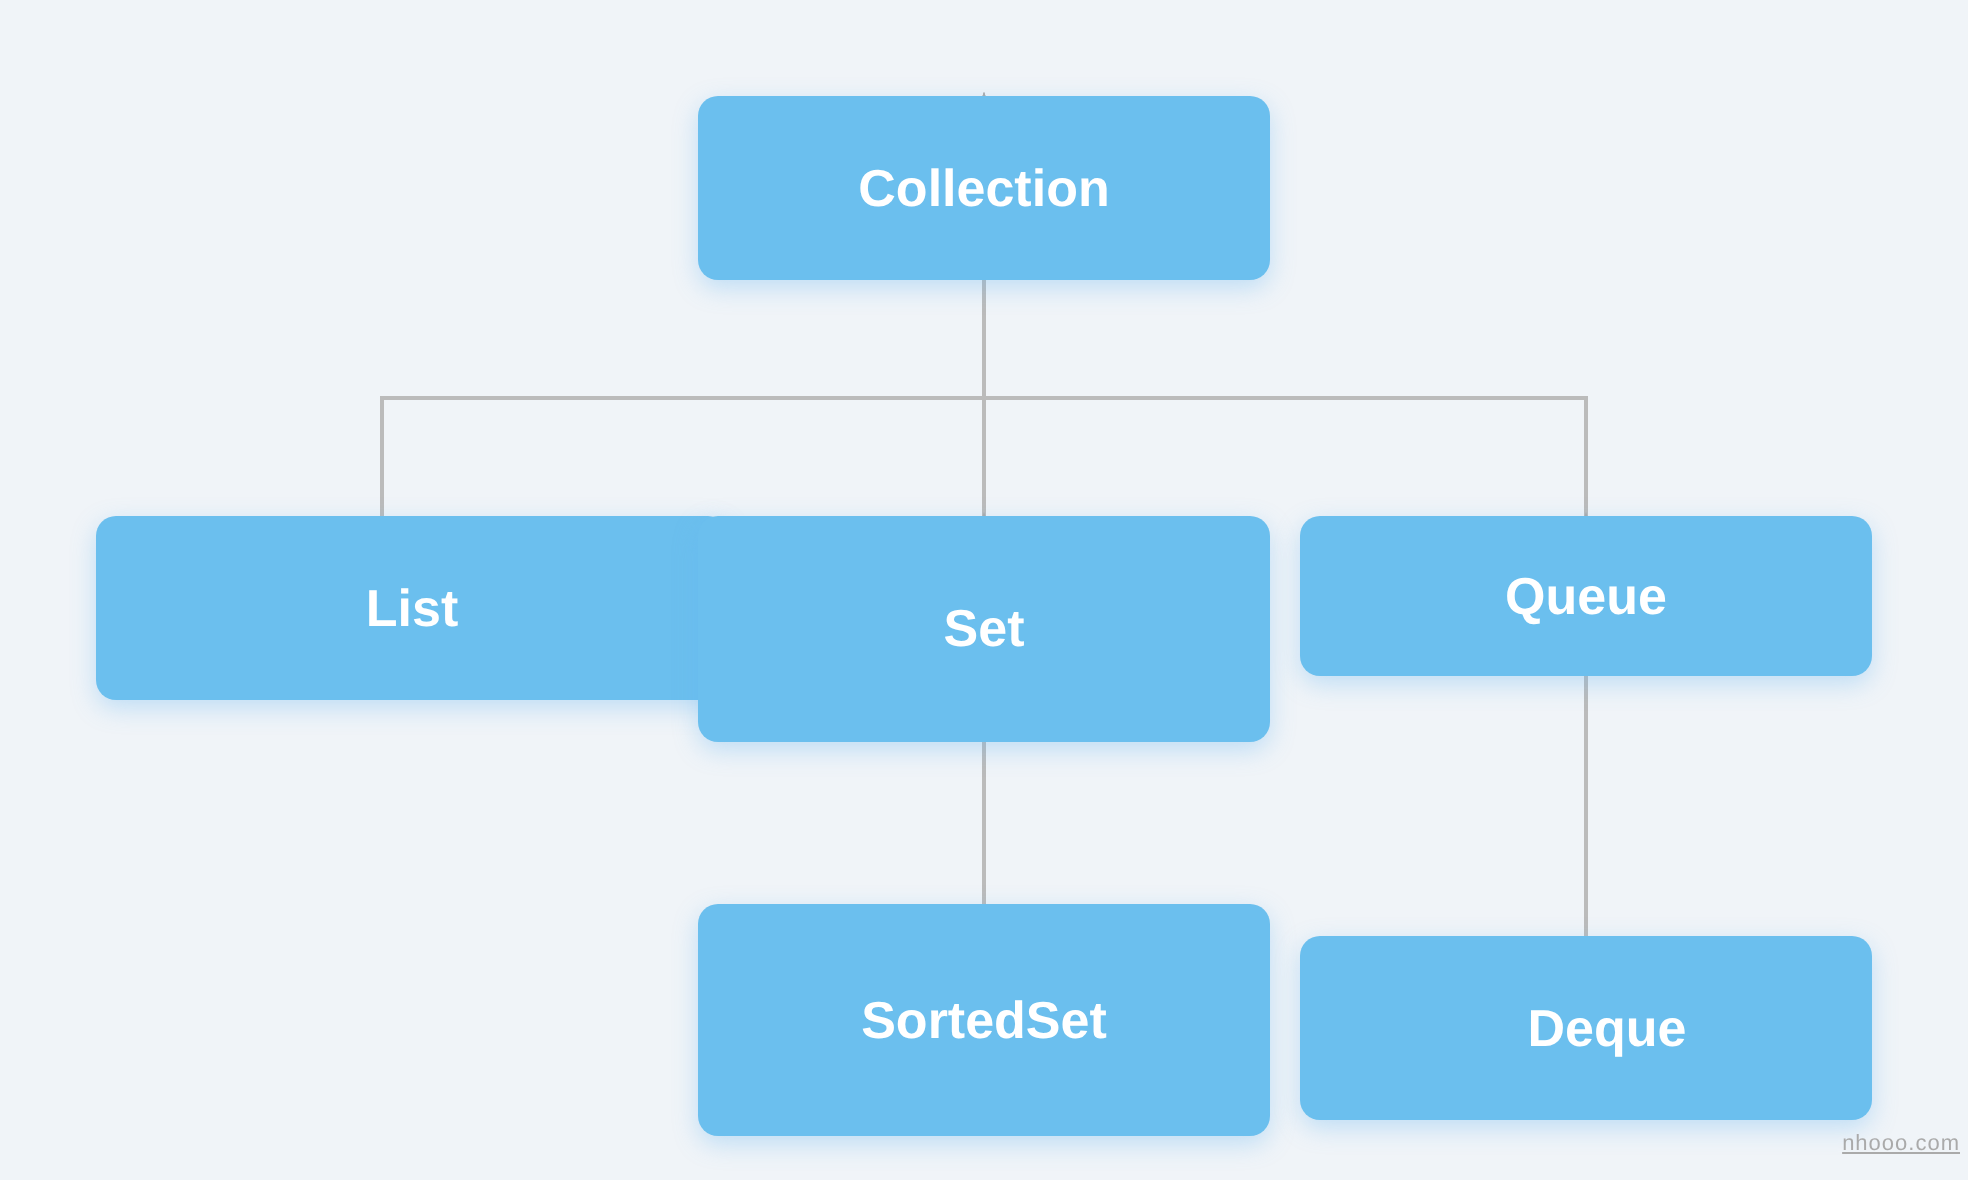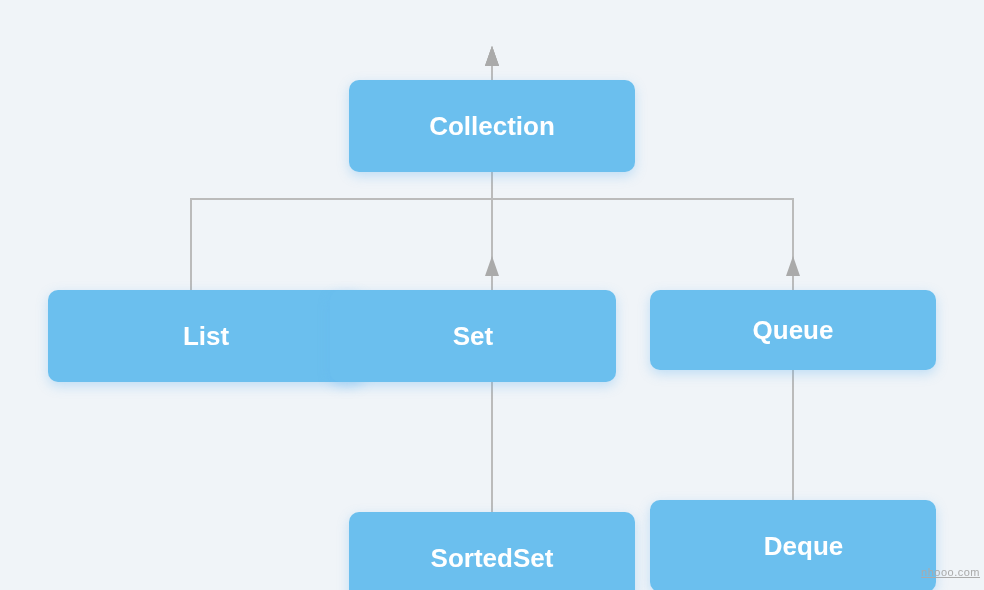--- a/index.html
+++ b/index.html
@@ -36,21 +36,20 @@
       background: #6bbfee;
       border-radius: 10px;
       display: flex;
       align-items: center;
       justify-content: center;
       color: white;
       font-size: 26px;
       font-weight: bold;
       box-shadow: 0 4px 12px rgba(100,180,240,0.35);
       text-align: center;
-      margin-top: 32px;
     }
 
     .watermark {
       position: absolute;
       bottom: 12px;
       right: 4px;
       font-size: 11px;
       color: #aaa;
       letter-spacing: 0.5px;
       text-decoration: underline;
@@ -68,19 +67,19 @@
   </defs>
       <path d="M 191 350 L 191 199 L 492 199 L 492 48" fill="none" stroke="#bbbbbb" stroke-width="2" marker-end="url(#arrowhead)"></path>
       <path d="M 492 350 L 492 48" fill="none" stroke="#bbbbbb" stroke-width="2" marker-end="url(#arrowhead)"></path>
       <path d="M 793 350 L 793 199 L 492 199 L 492 48" fill="none" stroke="#bbbbbb" stroke-width="2" marker-end="url(#arrowhead)"></path>
       <path d="M 492 560 L 492 258" fill="none" stroke="#bbbbbb" stroke-width="2" marker-end="url(#arrowhead)"></path>
       <path d="M 793 560 L 793 258" fill="none" stroke="#bbbbbb" stroke-width="2" marker-end="url(#arrowhead)"></path>
     </svg>
   <div id="nodes-container">
       <div class="node" style="left: 349px; top: 48px; width: 286px; height: 92px;">Collection</div>
       <div class="node" style="left: 48px; top: 258px; width: 316px; height: 92px;">List</div>
-      <div class="node" style="left: 330px; top: 258px; width: 286px; height: 92px;">Set</div>
+      <div class="node" style="left: 349px; top: 258px; width: 286px; height: 113px;">Set</div>
       <div class="node" style="left: 650px; top: 258px; width: 286px; height: 80px;">Queue</div>
-      <div class="node" style="left: 349px; top: 480px; width: 286px; height: 92px;">SortedSet</div>
+      <div class="node" style="left: 349px; top: 452px; width: 286px; height: 116px;">SortedSet</div>
       <div class="node" style="left: 650px; top: 468px; width: 286px; height: 92px; padding-left: 21px;">Deque</div>
     </div>
   <div class="watermark">nhooo.com</div>
 </div>
 
 </body></html>

